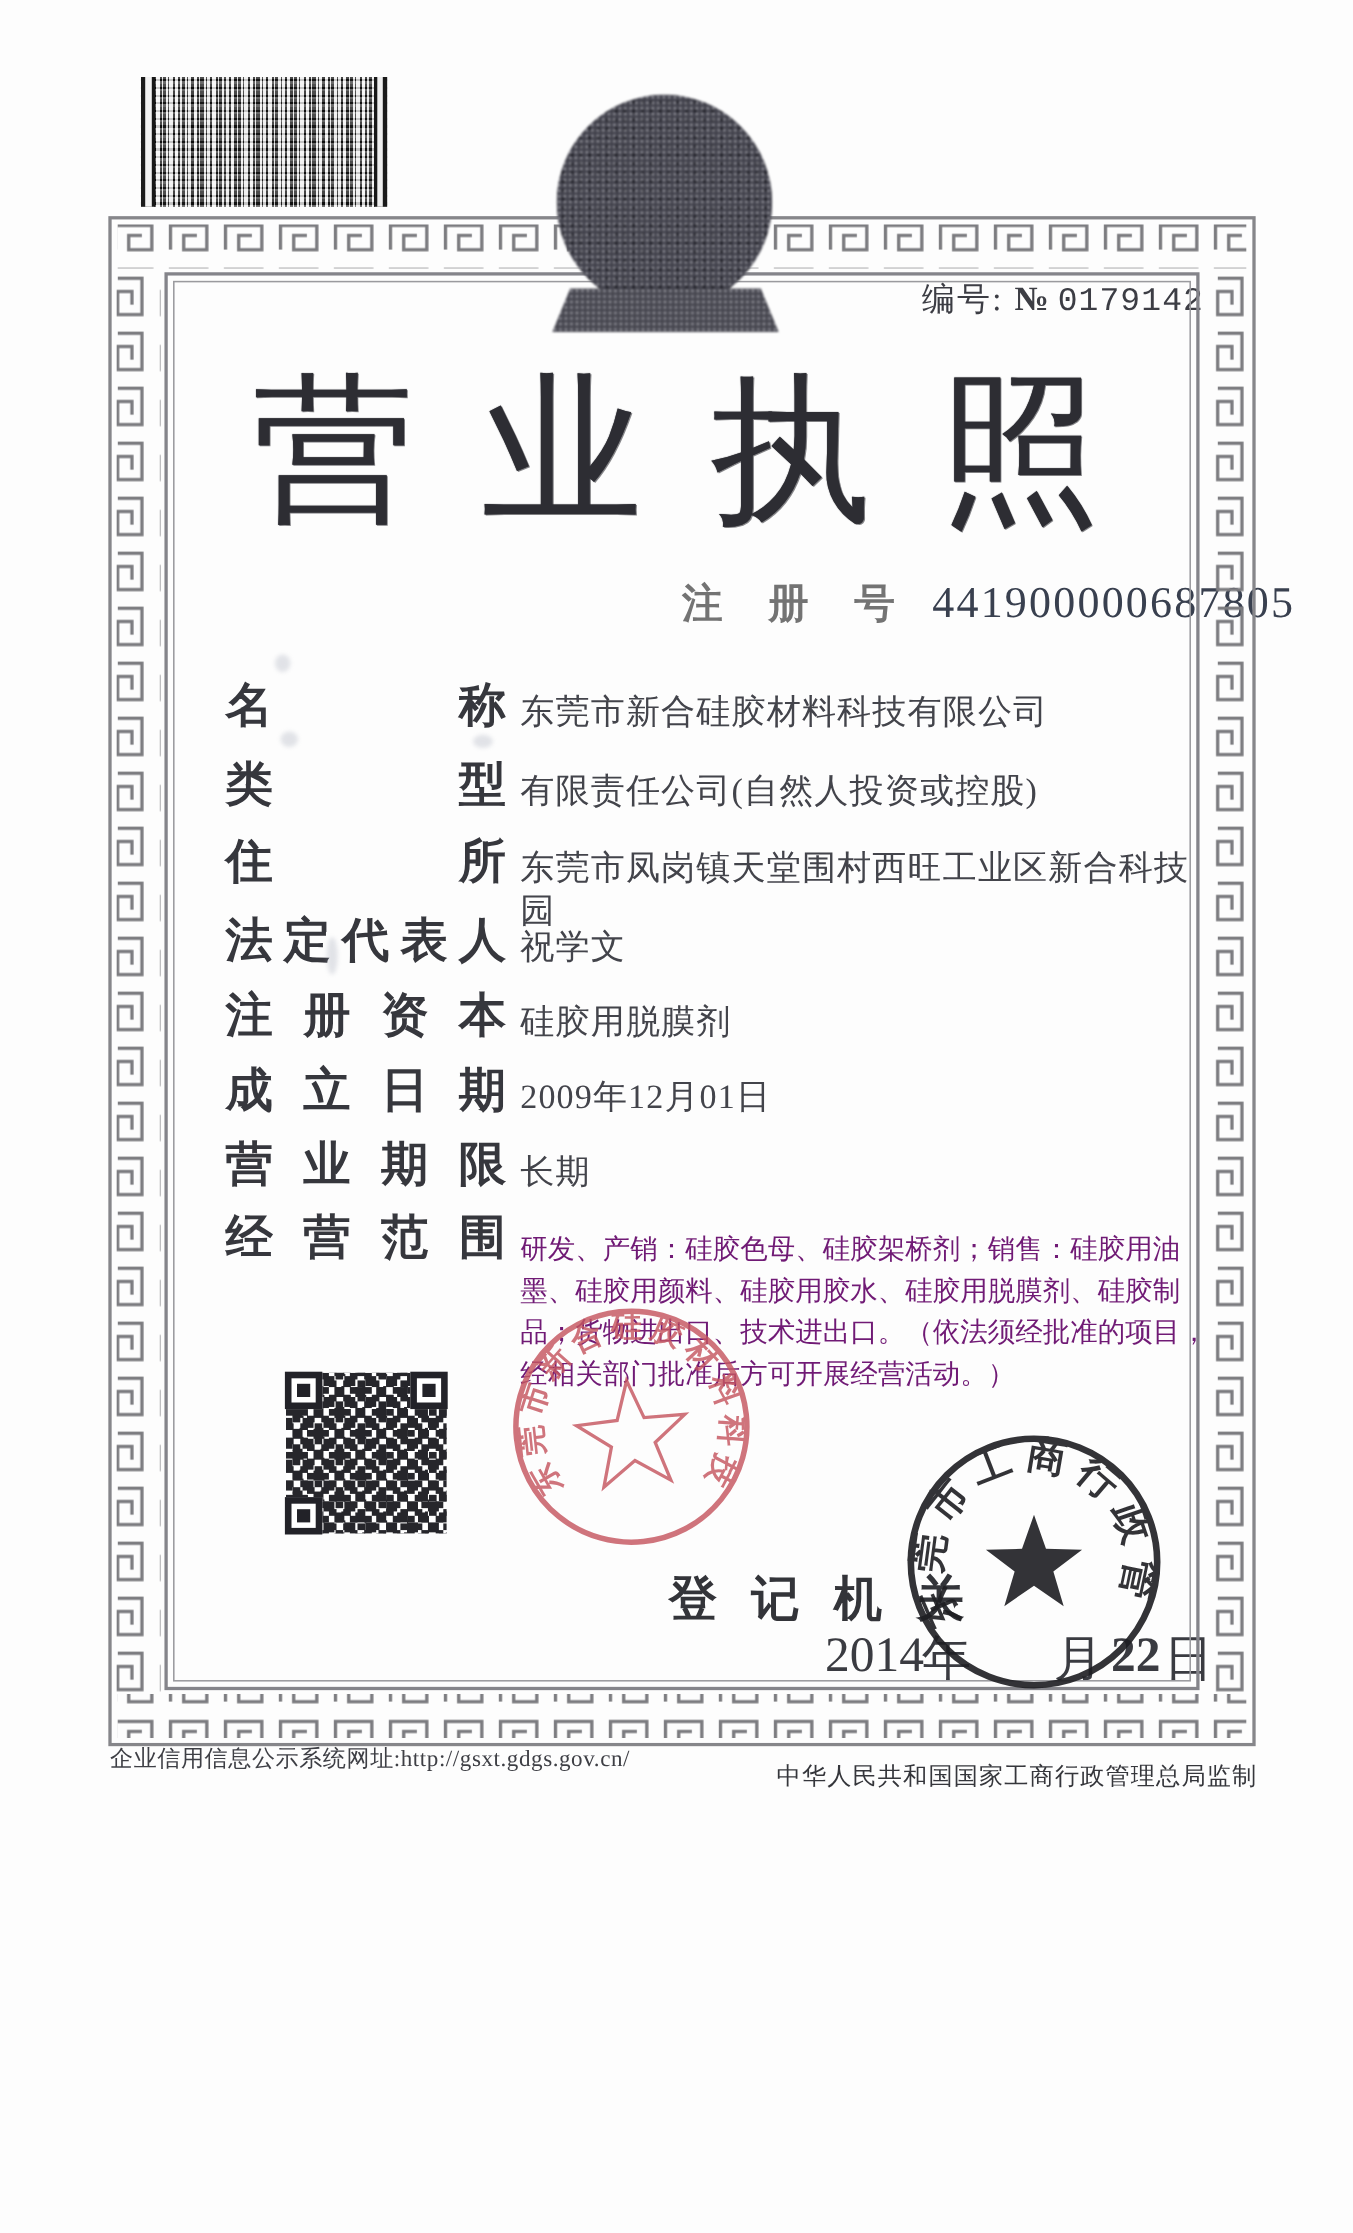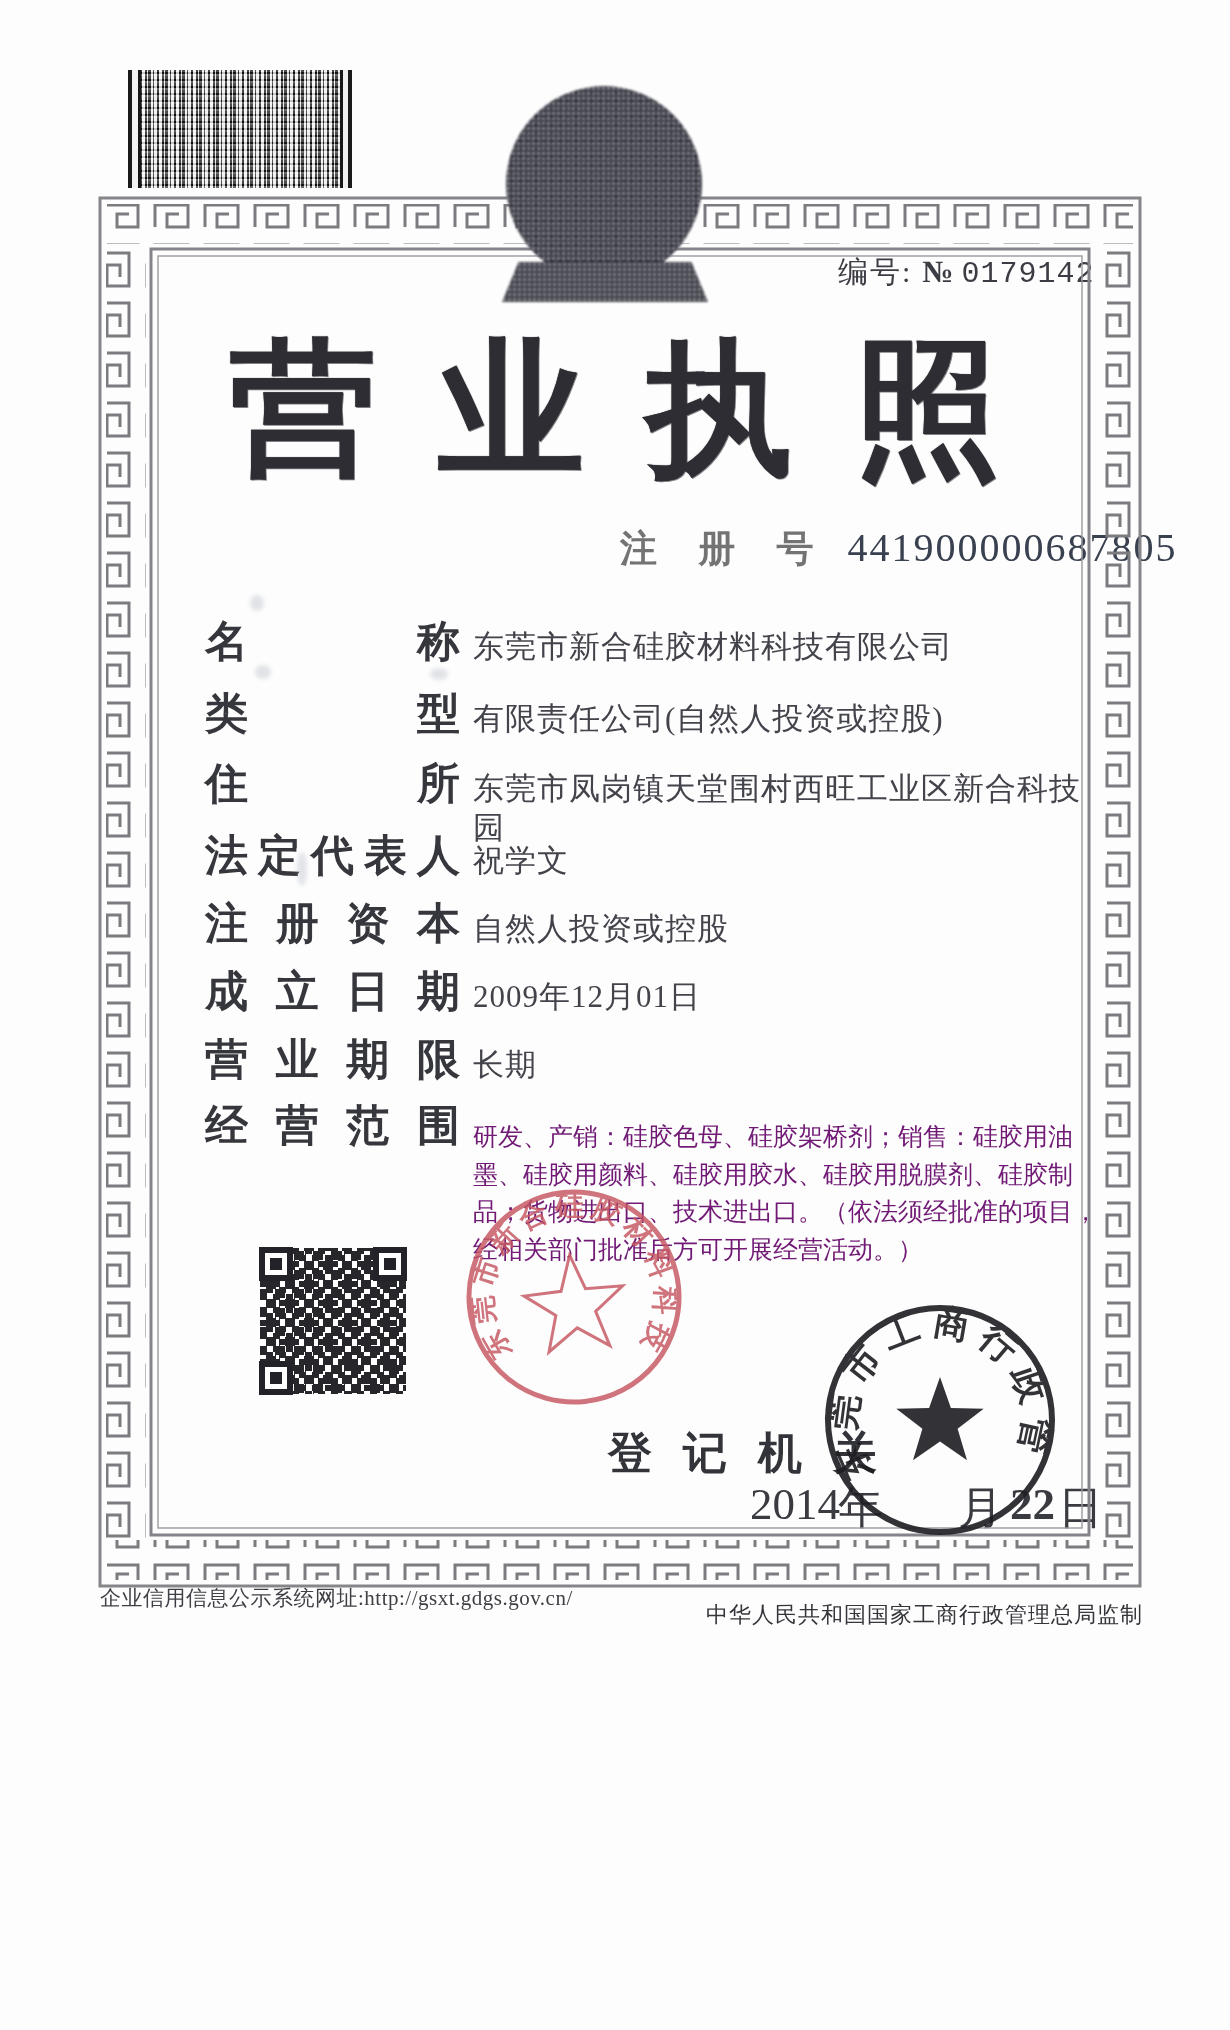--- a/index.html
+++ b/index.html
@@ -41,21 +41,21 @@
 
   
   .serial{left:838px;top:252px;width:260px;font-size:30px;letter-spacing:2px;color:#3c3d44;white-space:nowrap;}
   .serial .nomark{font-weight:bold;font-size:31px;padding:0 6px 0 10px;}
   .serial .num{font-family:"Liberation Mono","DejaVu Sans Mono",monospace;font-size:30px;letter-spacing:1px;}
 
   
   .doc-title{
     left:50%;top:332px;transform:translateX(-50%);
     font-family:"Liberation Sans","DejaVu Sans",sans-serif;
-    font-weight:700;font-size:146px;line-height:1.05;
+    font-weight:400;font-size:146px;line-height:1.05;
     letter-spacing:62px;padding-left:62px;white-space:nowrap;
     color:#2d2d33;text-shadow:0 0 1px #2d2d33, 1px 1px 0 rgba(45,45,51,.55);
   }
 
   
   .regline{left:620px;top:524px;white-space:nowrap;color:#3a3f4c;}
   .regline .rlabel{font-size:37px;font-weight:bold;letter-spacing:16px;color:#737373;}
   .regline .rnum{font-size:40px;letter-spacing:2px;margin-left:14px;color:#39404f;}
 
   
@@ -158,21 +158,21 @@
 <div class="frow r2">
   <div class="flabel">住 所</div>
   <div class="fvalue">东莞市凤岗镇天堂围村西旺工业区新合科技园</div>
 </div>
 <div class="frow r3">
   <div class="flabel">法定代表人</div>
   <div class="fvalue">祝学文</div>
 </div>
 <div class="frow r4">
   <div class="flabel">注 册 资 本</div>
-  <div class="fvalue">自然人投资或控股</div>
+  <div class="fvalue">硅胶用脱膜剂</div>
 </div>
 <div class="frow r5">
   <div class="flabel">成 立 日 期</div>
   <div class="fvalue">2009年12月01日</div>
 </div>
 <div class="frow r6">
   <div class="flabel">营 业 期 限</div>
   <div class="fvalue">长期</div>
 </div>
 <div class="frow r7">

